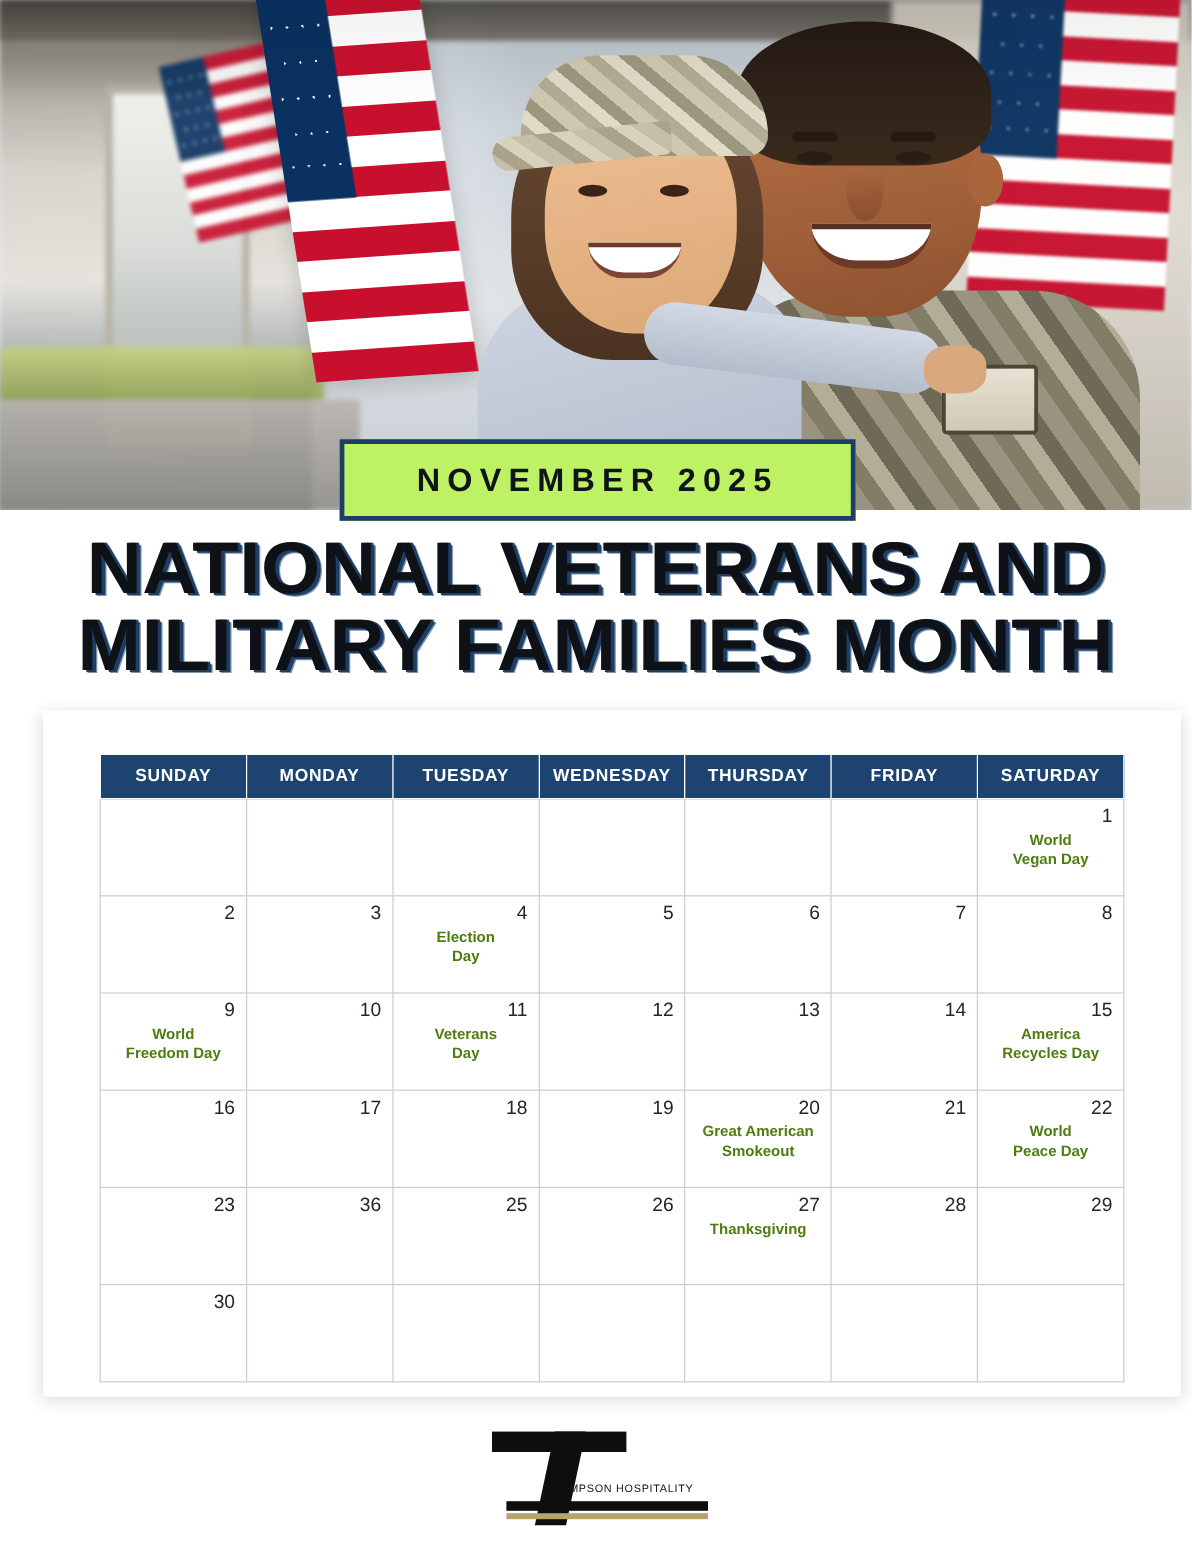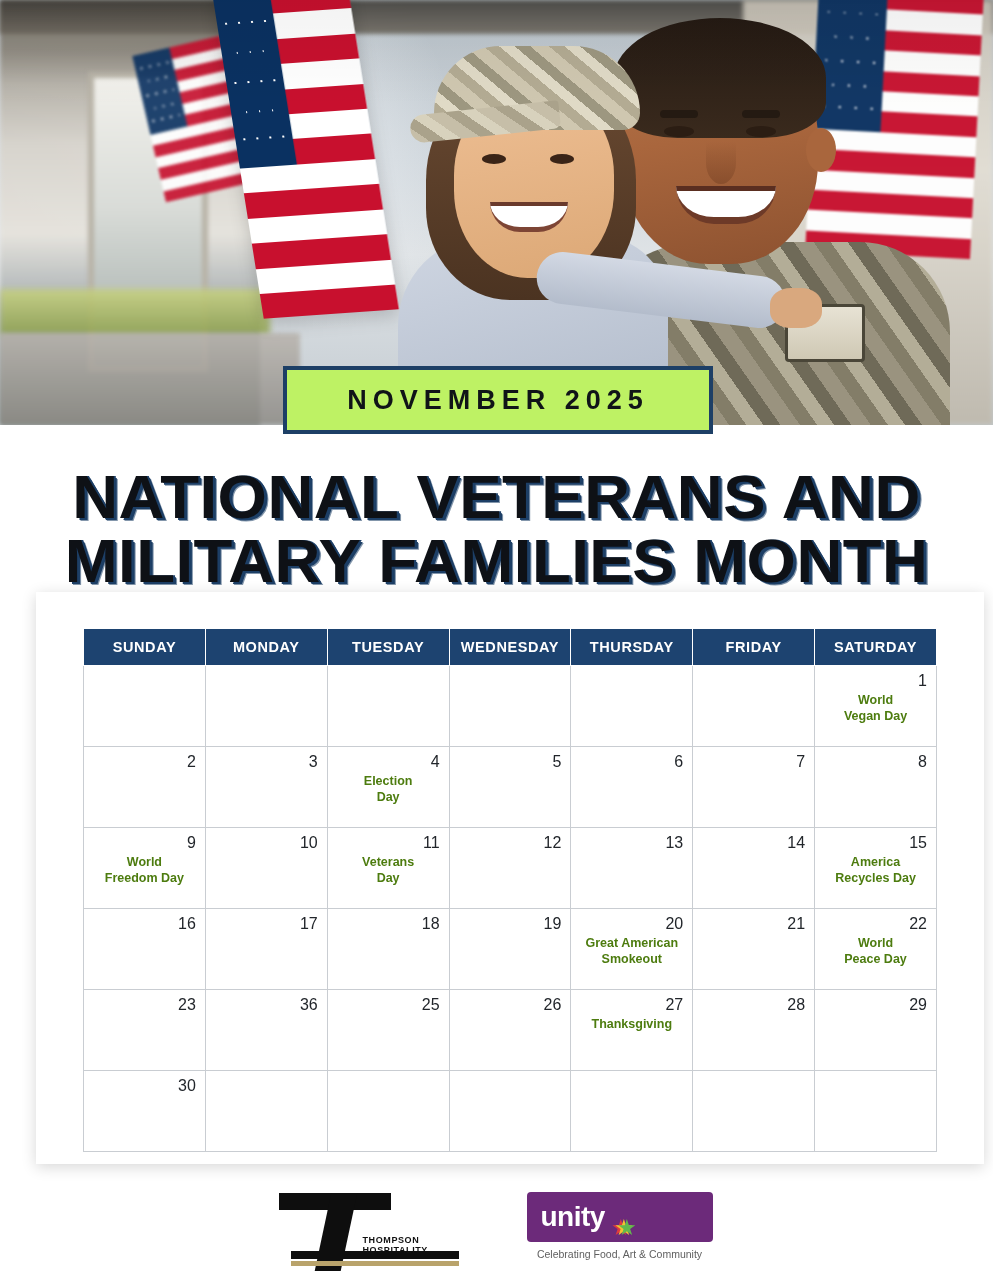--- a/index.html
+++ b/index.html
@@ -310,21 +310,21 @@
   }
   .month-badge span {
     font-size: 27px;
     font-weight: 700;
     letter-spacing: 6px;
     color: #101418;
   }
 
   
   .title-wrap {
-    margin-top: 40px;
+    margin-top: 16px;
     text-align: center;
     padding: 0 14px;
   }
   .title-line {
     font-size: 61px;
     line-height: 64px;
     font-weight: 800;
     letter-spacing: 0.5px;
     color: #0e1116;
     text-shadow:
@@ -410,21 +410,21 @@
     transform: skewX(-12deg);
   }
   .th-bar1 {
     position:absolute; left: 20px; top: 62px; width: 168px; height: 8px; background:#0e0e0e;
   }
   .th-bar2 {
     position:absolute; left: 20px; top: 72px; width: 168px; height: 5px; background:#b9a36b;
   }
   .th-name {
     position:absolute; left: 52px; top: 46px;
-    font-size: 9px; font-weight: 700; letter-spacing: .6px; color: #111; margin-left: 40px;
+    font-size: 9px; font-weight: 400; letter-spacing: .6px; color: #111;
   }
   .unity-logo {
     position: relative;
     width: 196px; height: 76px;
   }
   .unity-box {
     width: 186px; height: 50px;
     background: #6c2a7a;
     border-radius: 4px;
     display:flex; align-items:center; padding-left: 14px; gap: 6px;
@@ -681,24 +681,13 @@
   </table>
 </div>
 
 <div class="footer">
   <div class="th-logo">
     <div class="th-t"></div>
     <div class="th-bar1"></div>
     <div class="th-bar2"></div>
     <div class="th-name">THOMPSON HOSPITALITY</div>
   </div>
-  <div class="unity-logo">
-    <div class="unity-box">
-      <div class="unity-word">unity</div>
-      <div class="stars">
-        <span class="starglyph star red">★</span>
-        <span class="starglyph star yellow">★</span>
-        <span class="starglyph star green">★</span>
-      </div>
-    </div>
-    <div class="unity-tag">Celebrating Food, Art &amp; Community</div>
-  </div>
 </div>
 
 </body></html>

